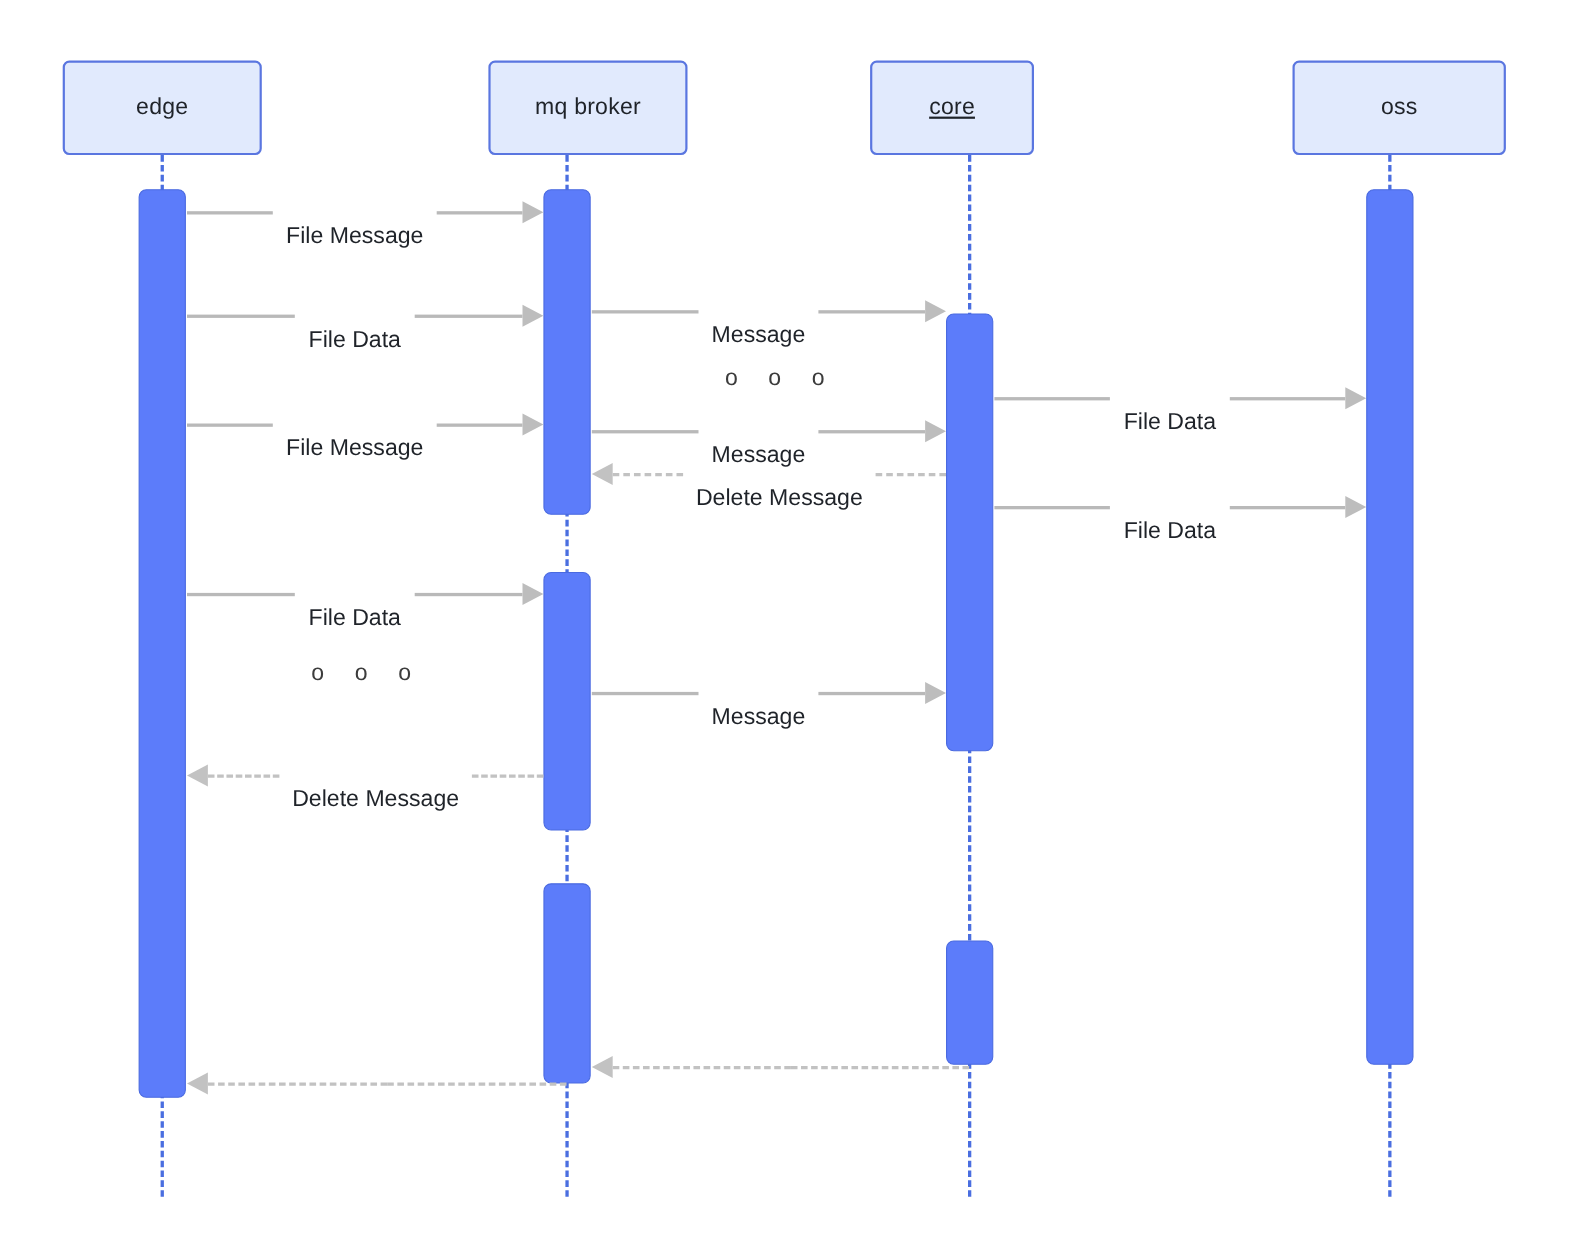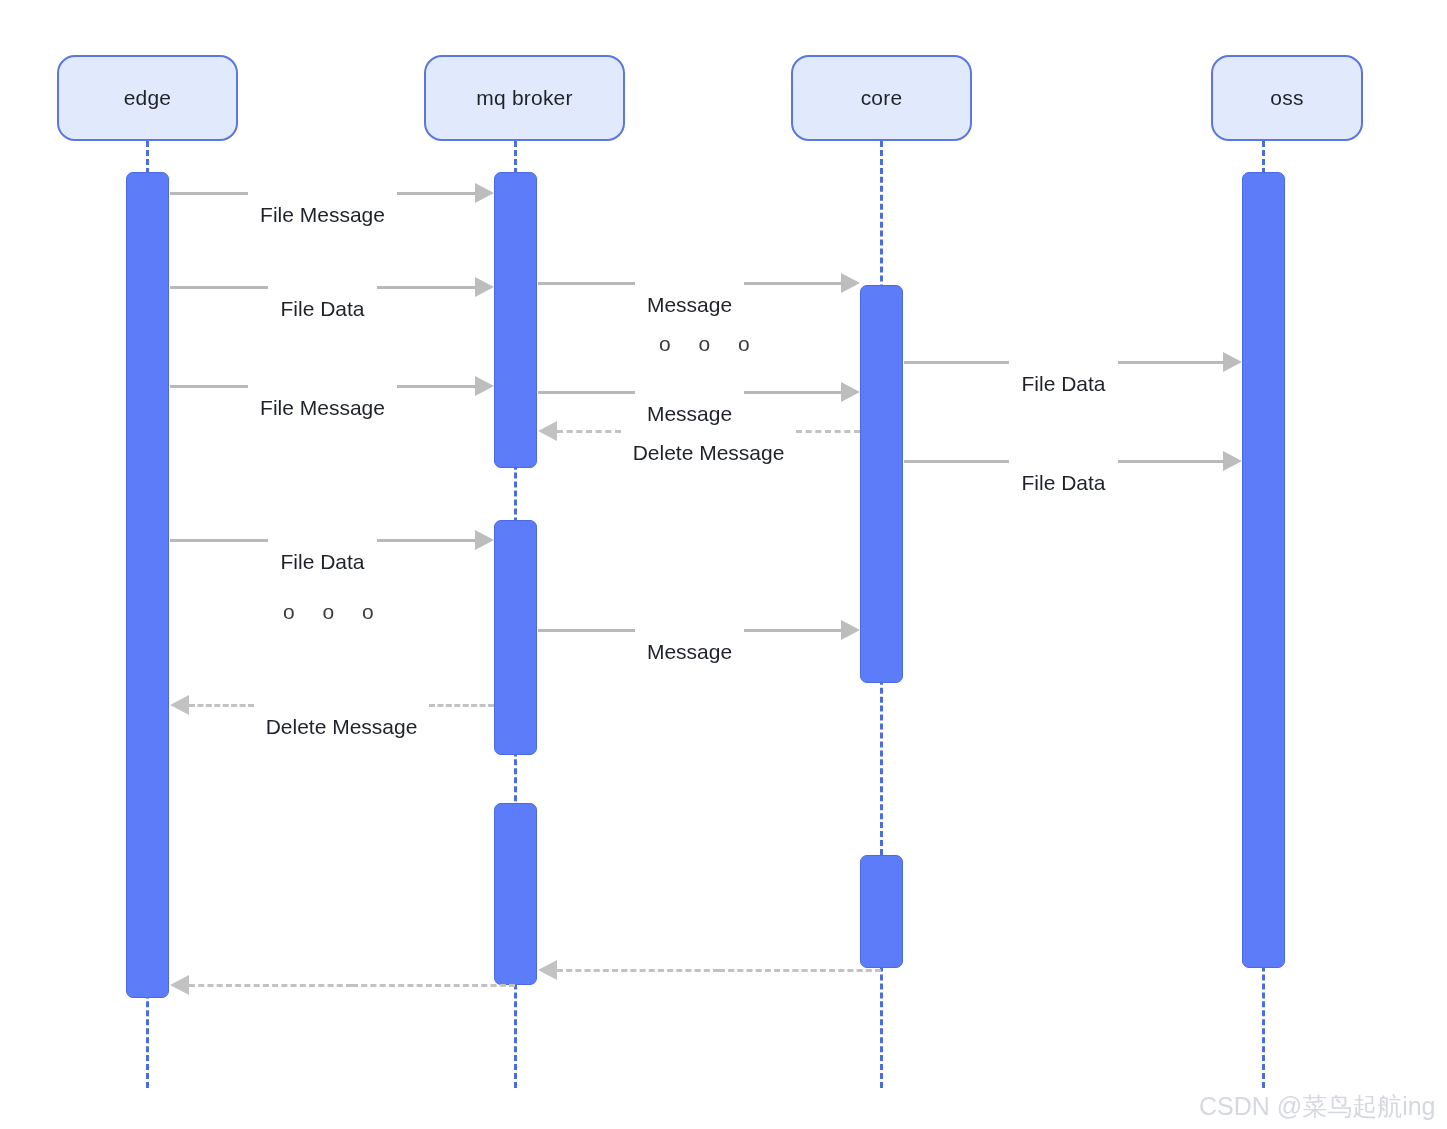--- a/index.html
+++ b/index.html
@@ -15,21 +15,21 @@
     width: 1447px;
     height: 1129px;
     background: #ffffff;
     overflow: hidden;
   }
   .participant-box {
     position: absolute;
     box-sizing: border-box;
     background: #e1eafd;
     border: 2.5px solid #5a76e0;
-    border-radius: 18px;
+    border-radius: 6px;
     display: flex;
     align-items: center;
     justify-content: center;
     color: #1f2329;
     font-size: 21px;
     font-family: "Liberation Sans", sans-serif;
     letter-spacing: 0.2px;
   }
   .lifeline {
     position: absolute;
@@ -185,25 +185,24 @@
       <div class="line-r"></div>
     </div>
     <div class="msg dashed" style="left: 170px; width: 345px; top: 972px;">
       <div class="arrowhead left" style="border-right-color: rgb(194, 194, 194);"></div>
       <div class="line-l"></div>
       <div class="line-r"></div>
     </div>
     <div class="participant-box" style="left: 57px; top: 55px; width: 181px; height: 86px; background: rgb(225, 234, 253); border-color: rgb(90, 118, 224);">
       <span>edge</span>
     </div>
-    <div class="participant-box" style="left: 424px; top: 55px; width: 201px; height: 86px; background: rgb(225, 234, 253); border-color: rgb(90, 118, 224);">
+    <div class="participant-box" style="left: 444px; top: 55px; width: 181px; height: 86px; background: rgb(225, 234, 253); border-color: rgb(90, 118, 224);">
       <span>mq broker</span>
     </div>
-    <div class="participant-box" style="left: 791px; top: 55px; width: 181px; height: 86px; background: rgb(225, 234, 253); border-color: rgb(90, 118, 224);">
+    <div class="participant-box" style="left: 791px; top: 55px; width: 149px; height: 86px; background: rgb(225, 234, 253); border-color: rgb(90, 118, 224); text-decoration: underline;">
       <span>core</span>
     </div>
-    <div class="participant-box" style="left: 1211px; top: 55px; width: 152px; height: 86px; background: rgb(225, 234, 253); border-color: rgb(90, 118, 224);">
+    <div class="participant-box" style="left: 1175px; top: 55px; width: 194px; height: 86px; background: rgb(225, 234, 253); border-color: rgb(90, 118, 224);">
       <span>oss</span>
     </div>
     <div class="dots" style="left: 659px; top: 332px;">o o o</div>
     <div class="dots" style="left: 283px; top: 600px;">o o o</div>
-    <div class="watermark" style="left: 1199px; top: 1090px; color: rgb(213, 216, 222);">CSDN @菜鸟起航ing</div>
   </div>
 
 </body></html>

